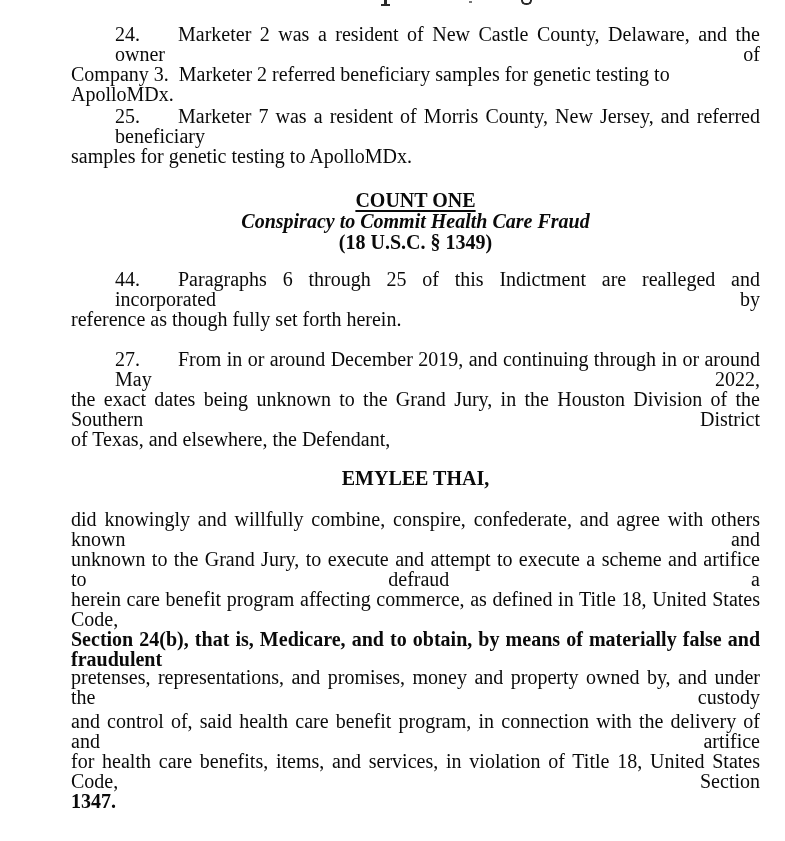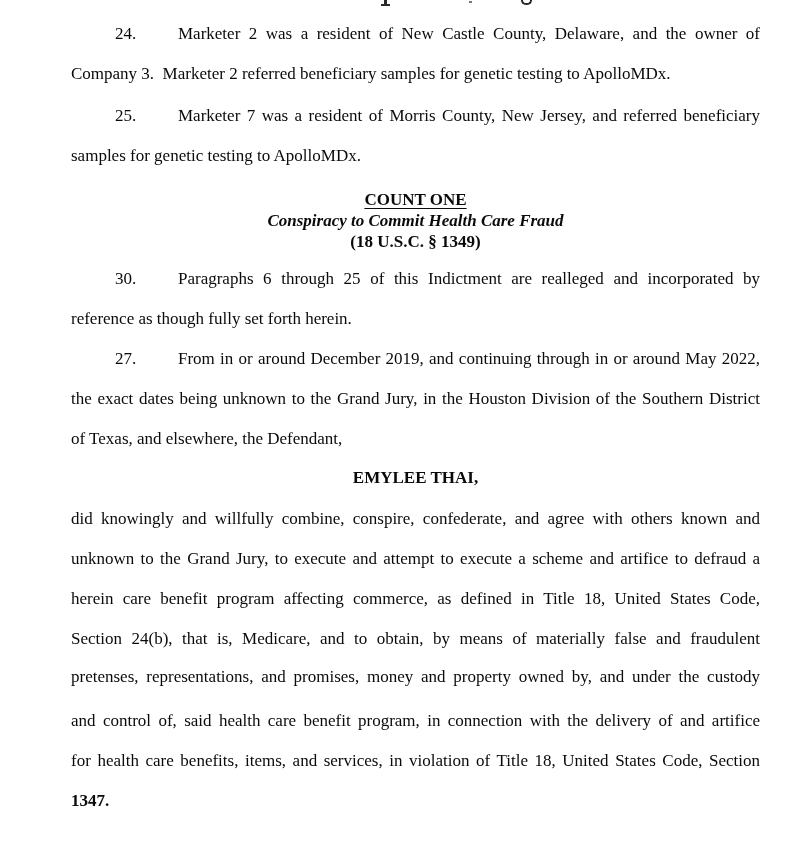--- a/index.html
+++ b/index.html
@@ -6,21 +6,21 @@
   * { margin:0; padding:0; box-sizing:border-box; }
   html,body { width:785px; height:841px; background:var(--bg); }
   .page {
     position:relative; width:785px; height:841px; overflow:hidden;
     background:var(--bg);
     font-family:"Liberation Serif","DejaVu Serif",serif;
     color:var(--ink);
   }
   .line {
     position:absolute; left:71px; width:689px;
-    font-size:17px; line-height:20px; color:var(--ink);
+    font-size:20px; line-height:20px; color:var(--ink);
   }
   .line.just { text-align:justify; text-align-last:justify; }
   .line.indent { padding-left:44px; }
   .line.heading, .line.heading-underline {
     font-weight:700; text-align:right; text-align-last:center;
   }
   .line.heading-underline .htext { text-decoration:underline; text-underline-offset:3px; }
   .pnum { display:inline-block; width:63px; }
   
   .frag { position:absolute; background:#2a2a2a; }
@@ -44,28 +44,28 @@
   <div class="frag frag-loop"></div>
 
   <div id="lines-host">
       <div class="line body just indent" style="top: 24px;"><span class="pnum">24.</span><span>Marketer 2 was a resident of New Castle County, Delaware, and the owner of</span></div>
       <div class="line body" style="top: 64px;">Company 3.&nbsp; Marketer 2 referred beneficiary samples for genetic testing to ApolloMDx.</div>
       <div class="line body just indent" style="top: 106px;"><span class="pnum">25.</span><span>Marketer 7 was a resident of Morris County, New Jersey, and referred beneficiary</span></div>
       <div class="line body" style="top: 146px;">samples for genetic testing to ApolloMDx.</div>
       <div class="line heading-underline" style="top: 190px;"><span class="htext">COUNT ONE</span></div>
       <div class="line heading" style="top: 211px; font-style: italic;">Conspiracy to Commit Health Care Fraud</div>
       <div class="line heading" style="top: 232px;">(18 U.S.C. § 1349)</div>
-      <div class="line body just indent" style="top: 269px;"><span class="pnum">30.</span><span>Paragraphs 6 through 25 of this Indictment are realleged and incorporated by</span></div>
+      <div class="line body just indent" style="top: 269px;"><span class="pnum">44.</span><span>Paragraphs 6 through 25 of this Indictment are realleged and incorporated by</span></div>
       <div class="line body" style="top: 309px;">reference as though fully set forth herein.</div>
       <div class="line body just indent" style="top: 349px;"><span class="pnum">27.</span><span>From in or around December 2019, and continuing through in or around May 2022,</span></div>
       <div class="line body just" style="top: 389px;">the exact dates being unknown to the Grand Jury, in the Houston Division of the Southern District</div>
       <div class="line body" style="top: 429px;">of Texas, and elsewhere, the Defendant,</div>
       <div class="line heading" style="top: 468px;">EMYLEE THAI,</div>
       <div class="line body just" style="top: 509px;">did knowingly and willfully combine, conspire, confederate, and agree with others known and</div>
       <div class="line body just" style="top: 549px;">unknown to the Grand Jury, to execute and attempt to execute a scheme and artifice to defraud a</div>
       <div class="line body just" style="top: 589px;">herein care benefit program affecting commerce, as defined in Title 18, United States Code,</div>
-      <div class="line body just" style="top: 629px;">Section 24(b), that is, Medicare, and to obtain, by means of materially false and fraudulent</div>
+      <div class="line body just" style="top: 629px; font-weight: bold;">Section 24(b), that is, Medicare, and to obtain, by means of materially false and fraudulent</div>
       <div class="line body just" style="top: 667px;">pretenses, representations, and promises, money and property owned by, and under the custody</div>
       <div class="line body just" style="top: 711px;">and control of, said health care benefit program, in connection with the delivery of and artifice</div>
       <div class="line body just" style="top: 751px;">for health care benefits, items, and services, in violation of Title 18, United States Code, Section</div>
       <div class="line body" style="top: 791px; font-weight: bold;">1347.</div>
     </div>
 </div>
 
 </body></html>

